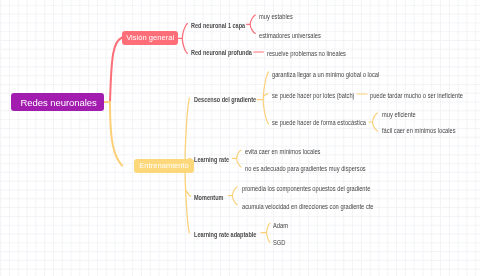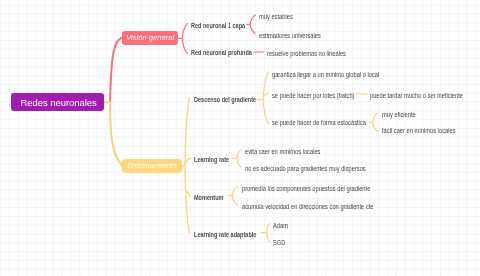--- a/index.html
+++ b/index.html
@@ -9,21 +9,21 @@
        -webkit-font-smoothing:antialiased;}
   #grid{position:absolute;left:0;top:0;width:480px;height:276px;
     background-image:
       linear-gradient(to right,#f2f3f6 1px,transparent 1px),
       linear-gradient(to bottom,#f2f3f6 1px,transparent 1px);
     background-size:8.8px 8.8px;background-position:0.2px 4.8px;}
   #links{position:absolute;left:0;top:0;width:480px;height:276px;overflow:visible;}
   .node{position:absolute;border-radius:3px;color:#ffffff;white-space:nowrap;
         display:flex;align-items:center;justify-content:center;box-sizing:border-box;}
   .node>span{display:block;position:relative;top:0.8px;left:1.2px;}
-  .node.sm>span{top:-0.3px;left:0px;font-style:italic;}
+  .node.sm>span{top:-0.3px;left:0px;}
   .lbl{position:absolute;color:#454545;white-space:nowrap;font-size:6.55px;
        transform:translateY(-50%) translateY(1px) scaleX(0.875);transform-origin:left center;}
   .lbl.b{font-weight:bold;color:#4a4a4a;transform:translateY(-50%) translateY(1.9px) scaleX(0.845);}
 </style>
 </head>
 <body>
 
 <div id="grid"></div>
 
 <svg id="links" viewBox="0 0 480 276">
@@ -42,21 +42,21 @@
   <path stroke="#fbd077" stroke-width="1.15" d="M261.00,232.60 L266.60,232.60 M269.90,223.30 C268.25,224.60 266.60,229.44 266.60,232.60 C266.60,235.90 268.25,240.94 269.90,242.30"></path>
 </g>
 </svg>
 
 <div class="node" style="left:10.8px;top:92.7px;width:93.3px;height:18px;background:#a21caf;font-size:9.5px;letter-spacing:-0.05px;">
  <span>Redes neuronales</span>
 </div>
 <div class="node sm" style="left:122.1px;top:30.8px;width:56.1px;height:14.5px;background:#fd6e78;font-size:7.6px;">
  <span>Visión general</span>
 </div>
-<div class="node sm" style="left:122px;top:158.8px;width:60px;height:14.3px;background:#fdd87b;font-size:7.6px;">
+<div class="node sm" style="left:134px;top:158.8px;width:60px;height:14.3px;background:#fdd87b;font-size:7.6px;">
  <span>Entrenamiento</span>
 </div>
 <div class="lbl b" style="left:190.90px;top:24.10px;">Red neuronal 1 capa</div>
 <div class="lbl b" style="left:190.90px;top:51.20px;">Red neuronal profunda</div>
 <div class="lbl" style="left:258.70px;top:14.90px;">muy estables</div>
 <div class="lbl" style="left:258.70px;top:33.70px;">estimadores universales</div>
 <div class="lbl" style="left:266.90px;top:51.80px;">resuelve problemas no lineales</div>
 <div class="lbl b" style="left:194.30px;top:97.80px;">Descenso del gradiente</div>
 <div class="lbl" style="left:271.60px;top:72.80px;">garantiza llegar a un mínimo global o local</div>
 <div class="lbl" style="left:271.60px;top:94.00px;">se puede hacer por lotes (batch)</div>

